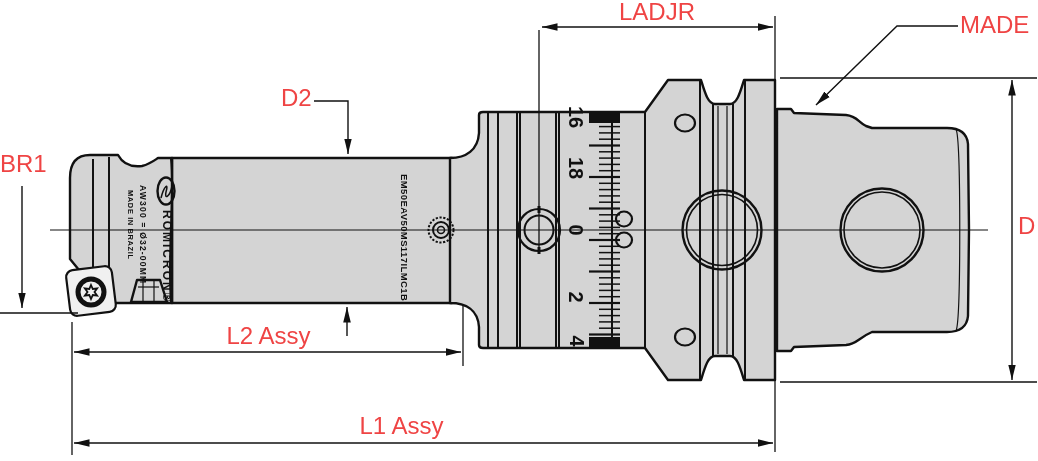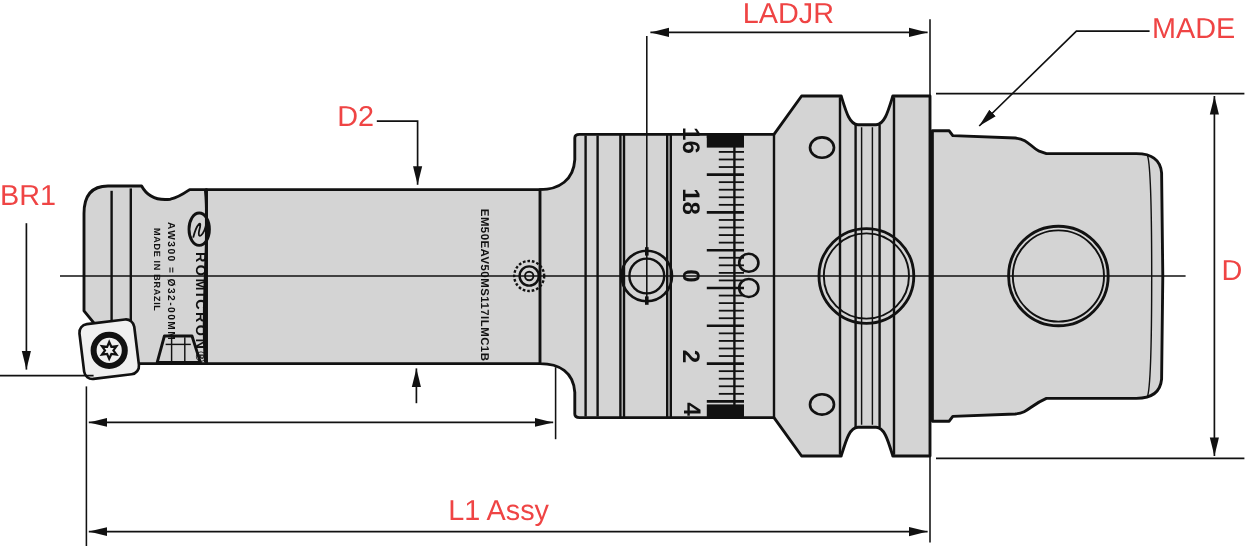--- a/index.html
+++ b/index.html
@@ -191,14 +191,15 @@
       <line class="dim" x1="347" y1="336" x2="347" y2="307" marker-end="url(#arrow)"></line>
       <path class="dim" d="M958,26 L897,26 L816,105" marker-end="url(#arrow)"></path>
     </g>
   </svg>
 
   <div class="lbl center" style="left:595px;top:0px;width:124px;">LADJR</div>
   <div class="lbl" style="left:960px;top:13px;">MADE</div>
   <div class="lbl" style="left:281px;top:86px;">D2</div>
   <div class="lbl" style="left:0px;top:152px;">BR1</div>
   <div class="lbl" style="left:1018px;top:214px;">D</div>
-  <div class="lbl center" style="left:343px;top:414px;width:145px;text-align:center;">L1 Assy</div>
+  <div class="lbl center" style="left:196px;top:324px;width:145px;">L2 Assy</div>
+  <div class="lbl center" style="left:329px;top:414px;width:145px;text-align:center;">L1 Assy</div>
 </div>
 
 </body></html>

